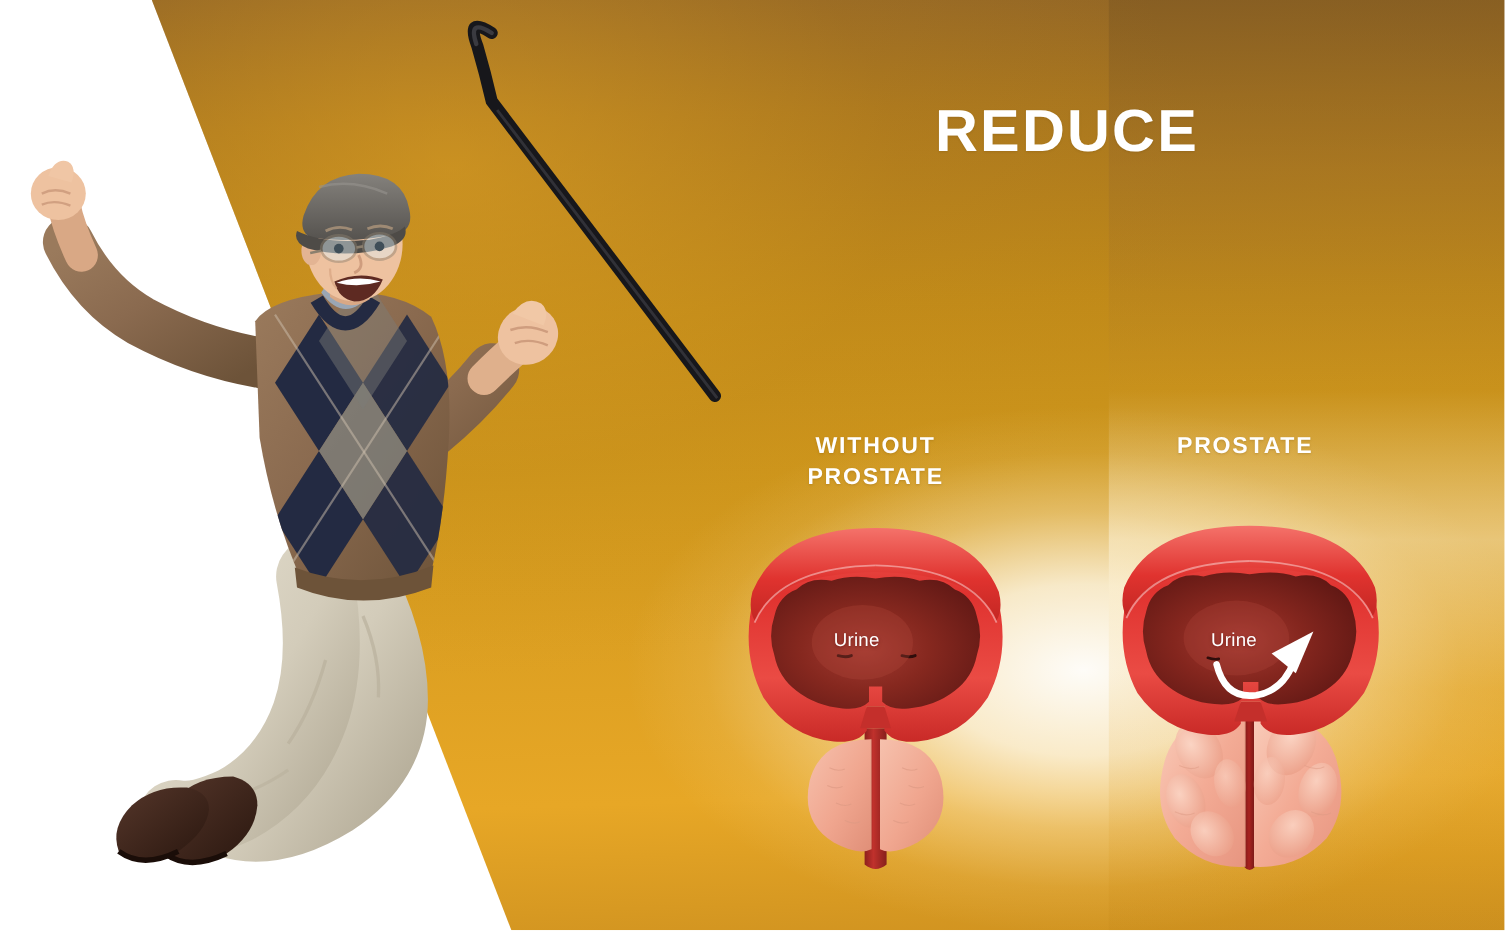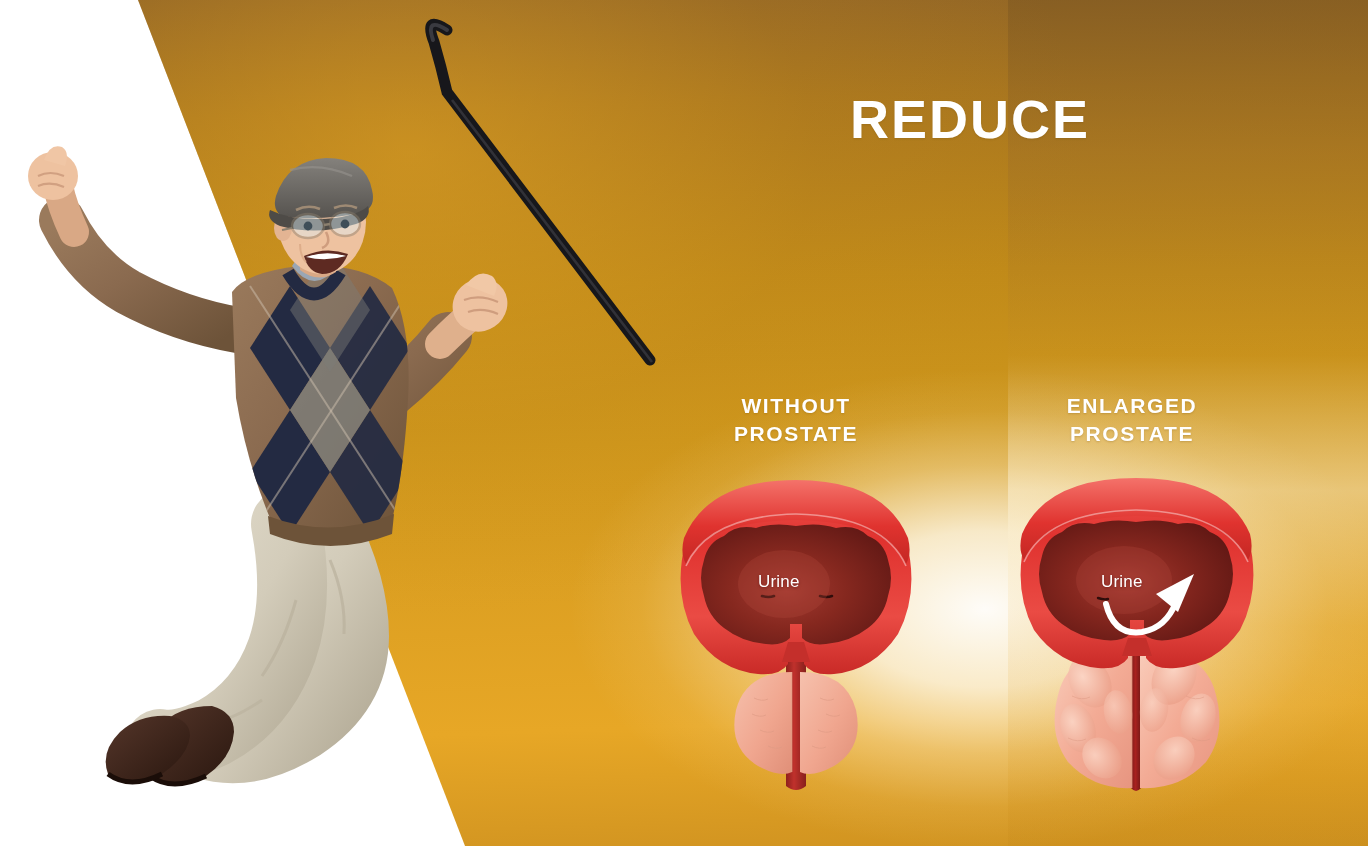--- a/index.html
+++ b/index.html
@@ -267,21 +267,20 @@
 
   <div class="headline">
     <span class="l1">REDUCE</span>
   </div>
 
   <div class="diagram-label" id="label-normal">
     <div>WITHOUT</div>
     <div>PROSTATE</div>
   </div>
   <div class="diagram-label" id="label-enlarged">
-    <div>ENLARGED</div>
     <div>PROSTATE</div>
   </div>
 
   <svg class="figure" id="fig-normal" viewBox="0 0 256 340">
     <defs>
       <linearGradient id="nOuter" x1="0" y1="0" x2="0" y2="1">
         <stop offset="0%" stop-color="#ef5a52"></stop>
         <stop offset="30%" stop-color="#e0322f"></stop>
         <stop offset="70%" stop-color="#ea4b44"></stop>
         <stop offset="100%" stop-color="#c92a27"></stop>

